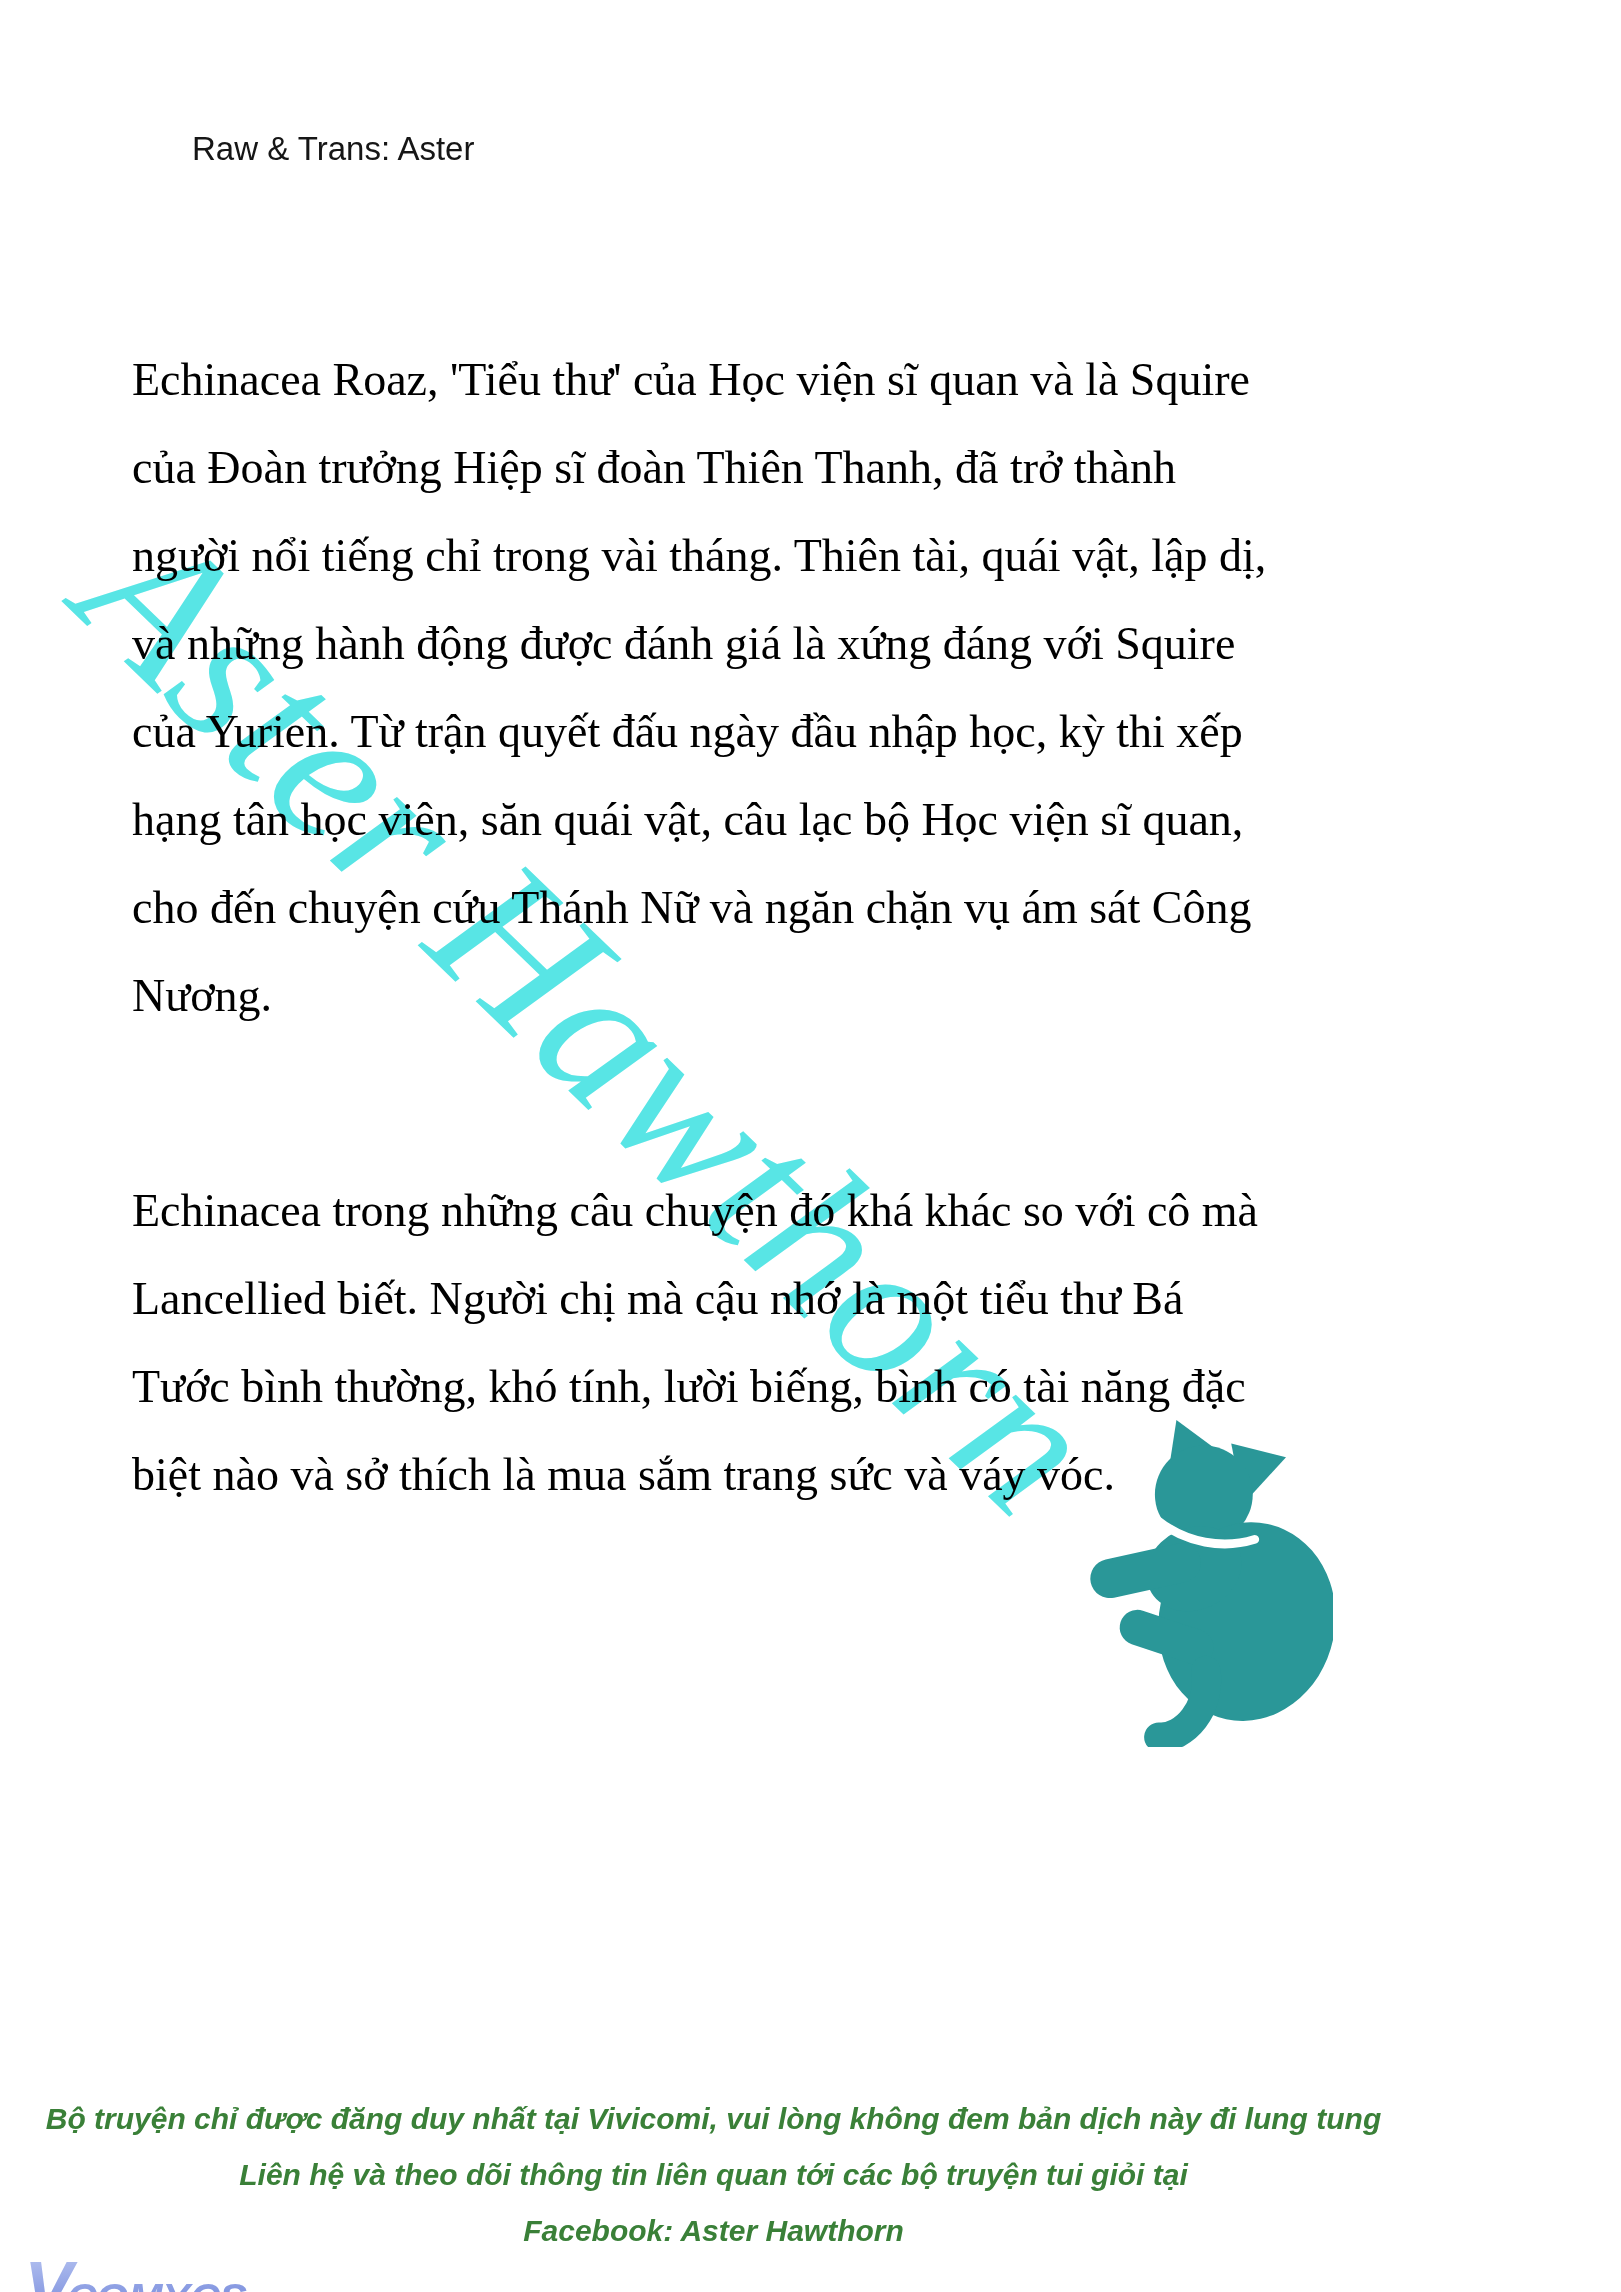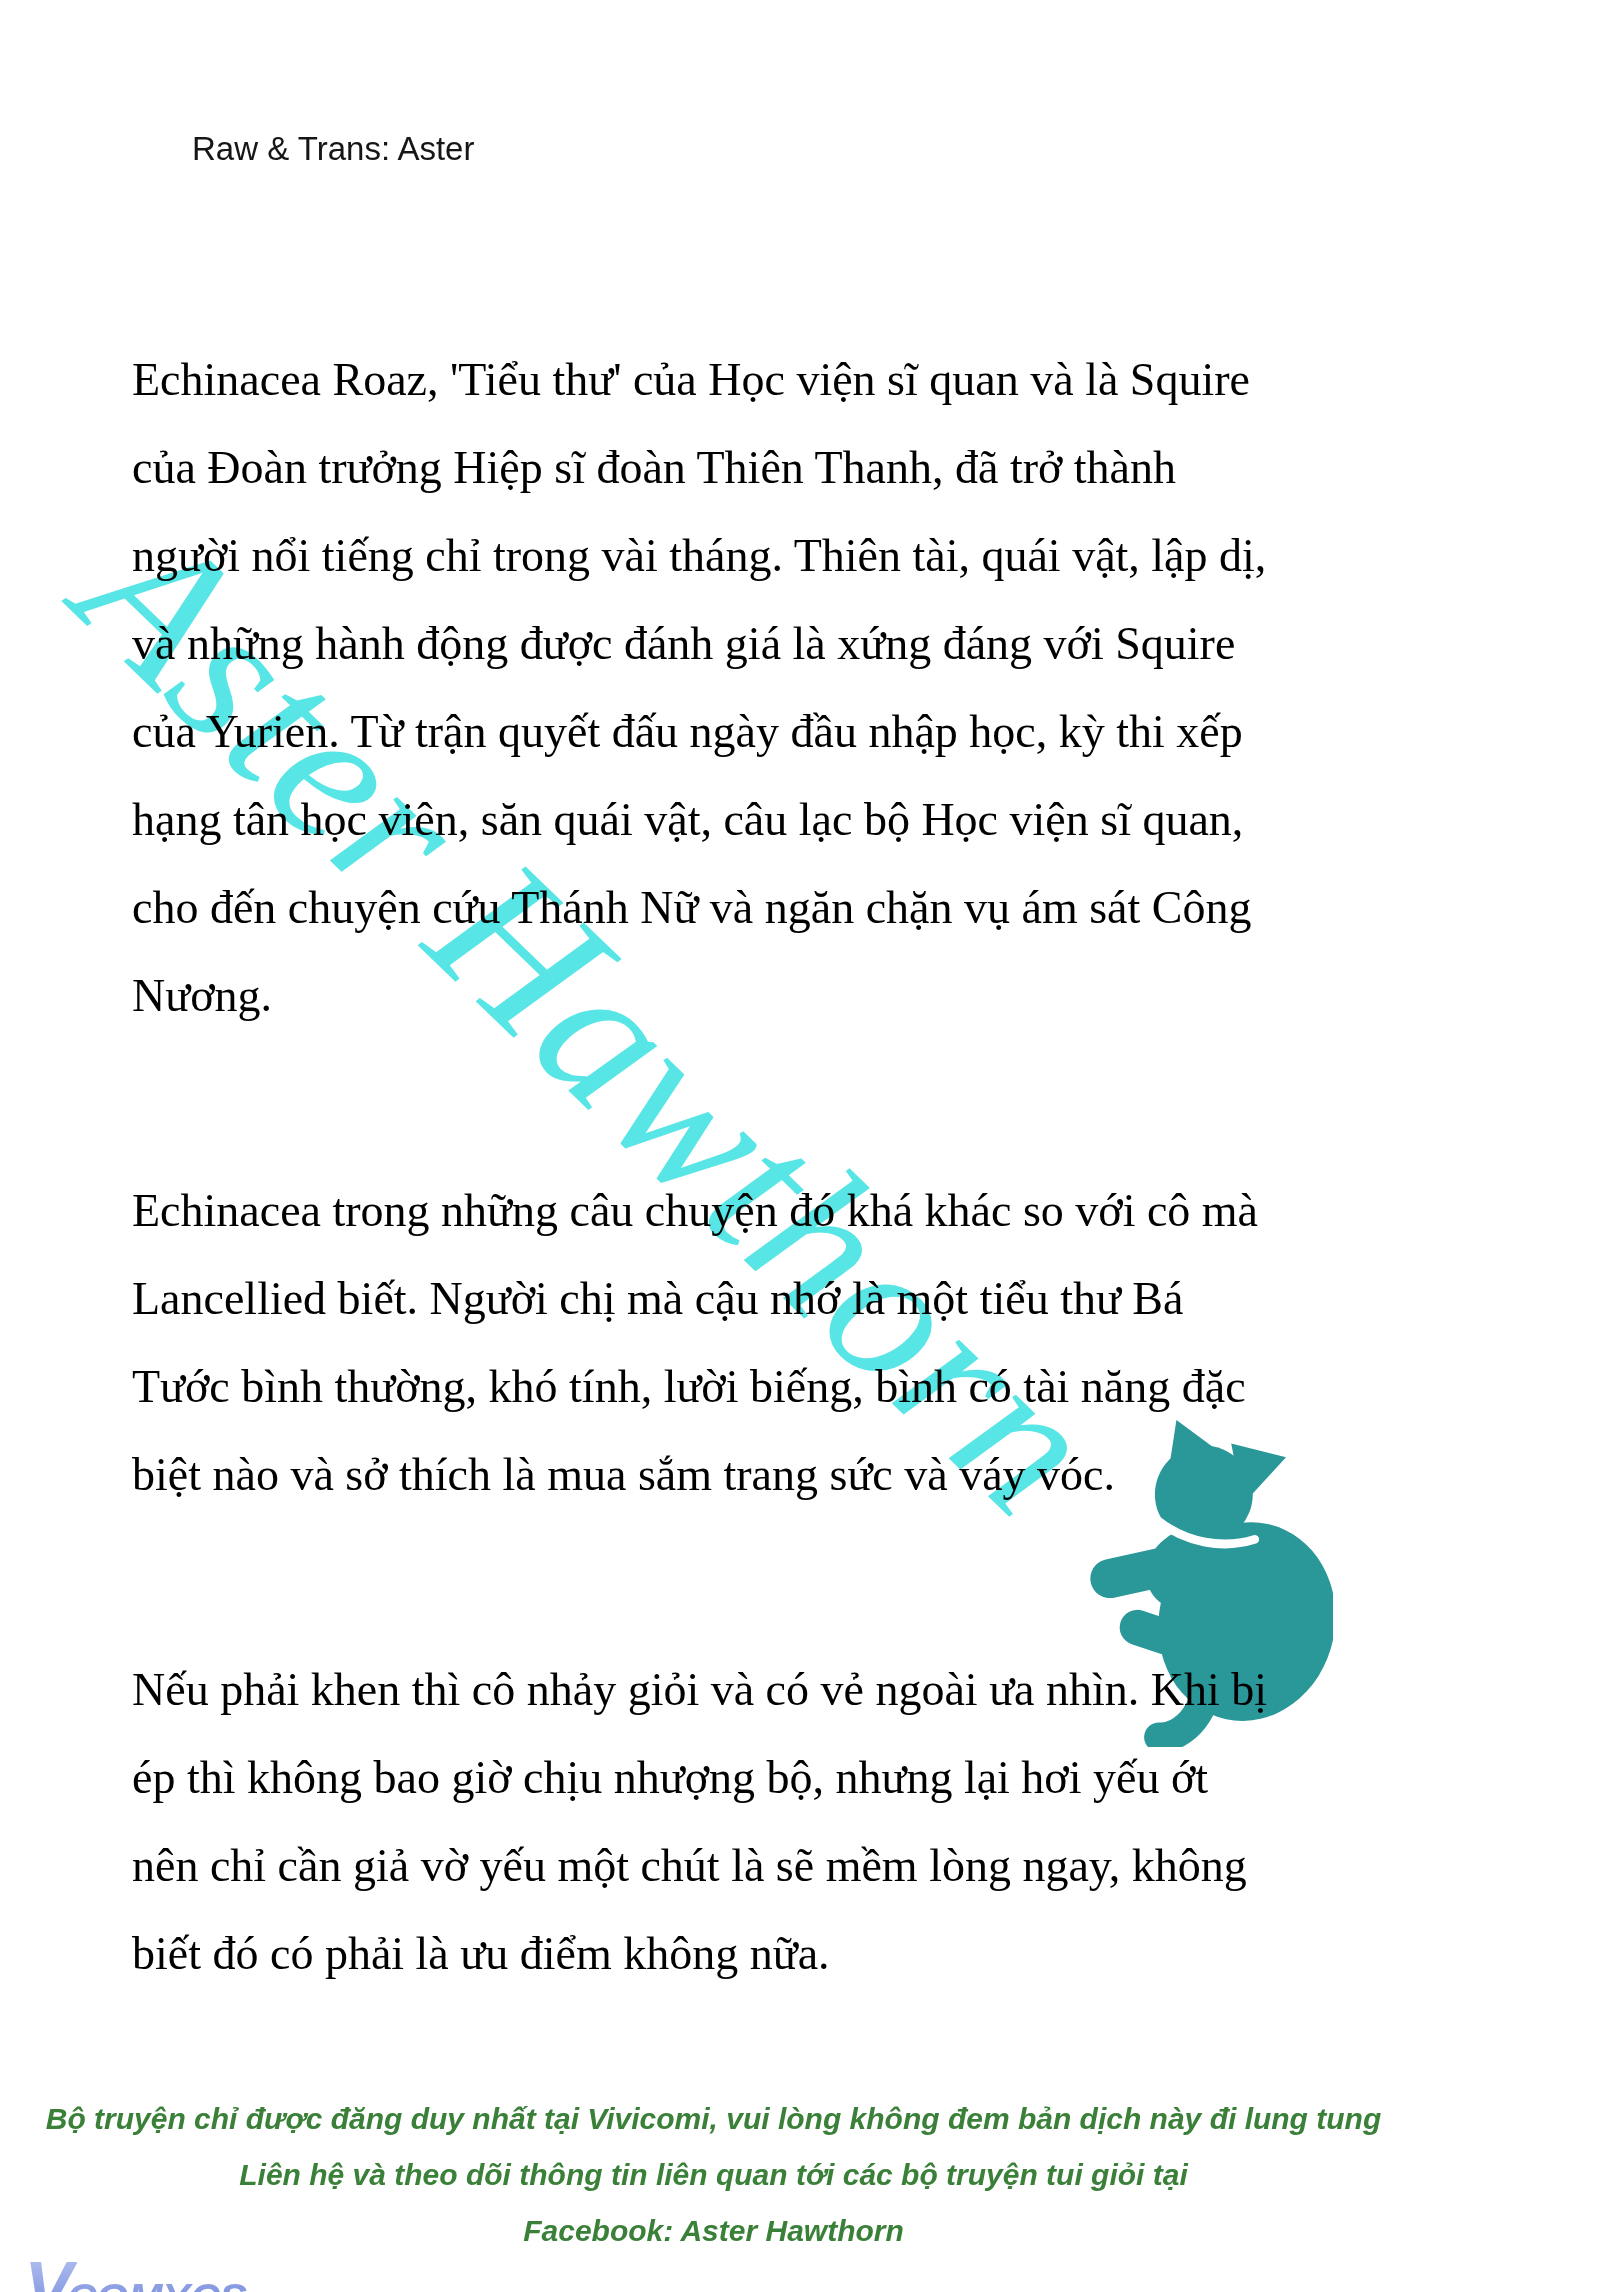--- a/index.html
+++ b/index.html
@@ -108,24 +108,20 @@
 người nổi tiếng chỉ trong vài tháng. Thiên tài, quái vật, lập dị,
 và những hành động được đánh giá là xứng đáng với Squire
 của Yurien. Từ trận quyết đấu ngày đầu nhập học, kỳ thi xếp
 hạng tân học viên, săn quái vật, câu lạc bộ Học viện sĩ quan,
 cho đến chuyện cứu Thánh Nữ và ngăn chặn vụ ám sát Công
 Nương.</p>
     <p>Echinacea trong những câu chuyện đó khá khác so với cô mà
 Lancellied biết. Người chị mà cậu nhớ là một tiểu thư Bá
 Tước bình thường, khó tính, lười biếng, bình có tài năng đặc
 biệt nào và sở thích là mua sắm trang sức và váy vóc.</p>
-    <p>Nếu phải khen thì cô nhảy giỏi và có vẻ ngoài ưa nhìn. Khi bị
-ép thì không bao giờ chịu nhượng bộ, nhưng lại hơi yếu ớt
-nên chỉ cần giả vờ yếu một chút là sẽ mềm lòng ngay, không
-biết đó có phải là ưu điểm không nữa.</p>
   </div>
 
   <div class="footer">
     <div>Bộ truyện chỉ được đăng duy nhất tại Vivicomi, vui lòng không đem bản dịch này đi lung tung</div>
     <div>Liên hệ và theo dõi thông tin liên quan tới các bộ truyện tui giỏi tại</div>
     <div>Facebook: Aster Hawthorn</div>
   </div>
 
   <svg class="logo" width="245" height="90" viewBox="0 0 250 92" aria-hidden="true">
     <defs>

